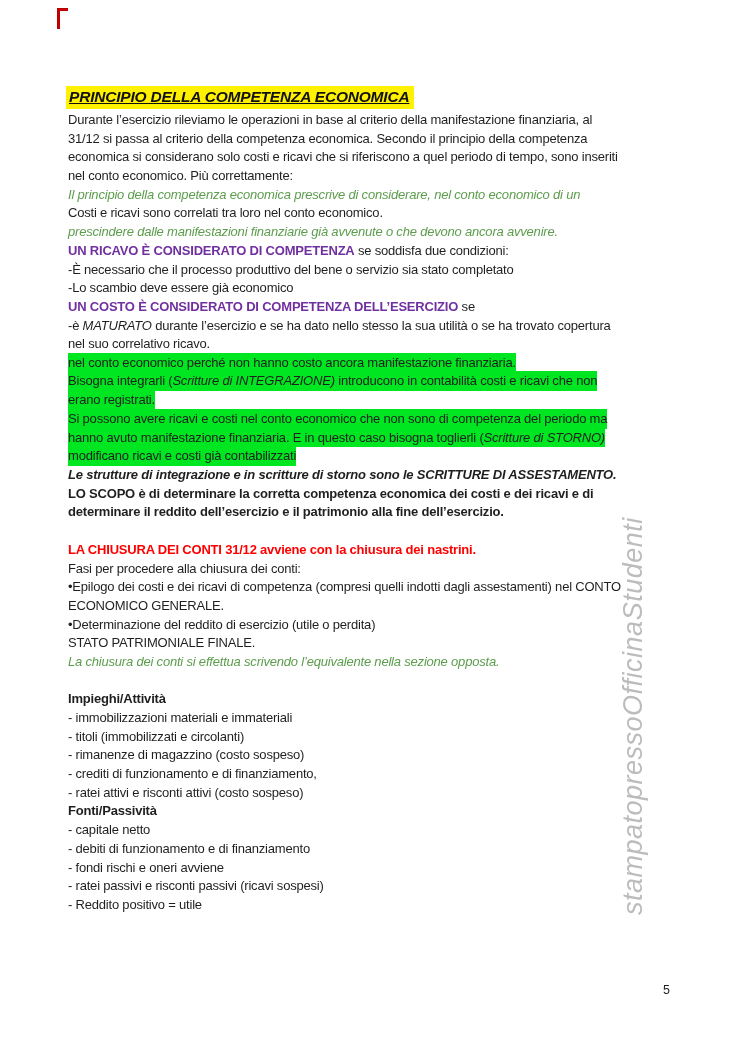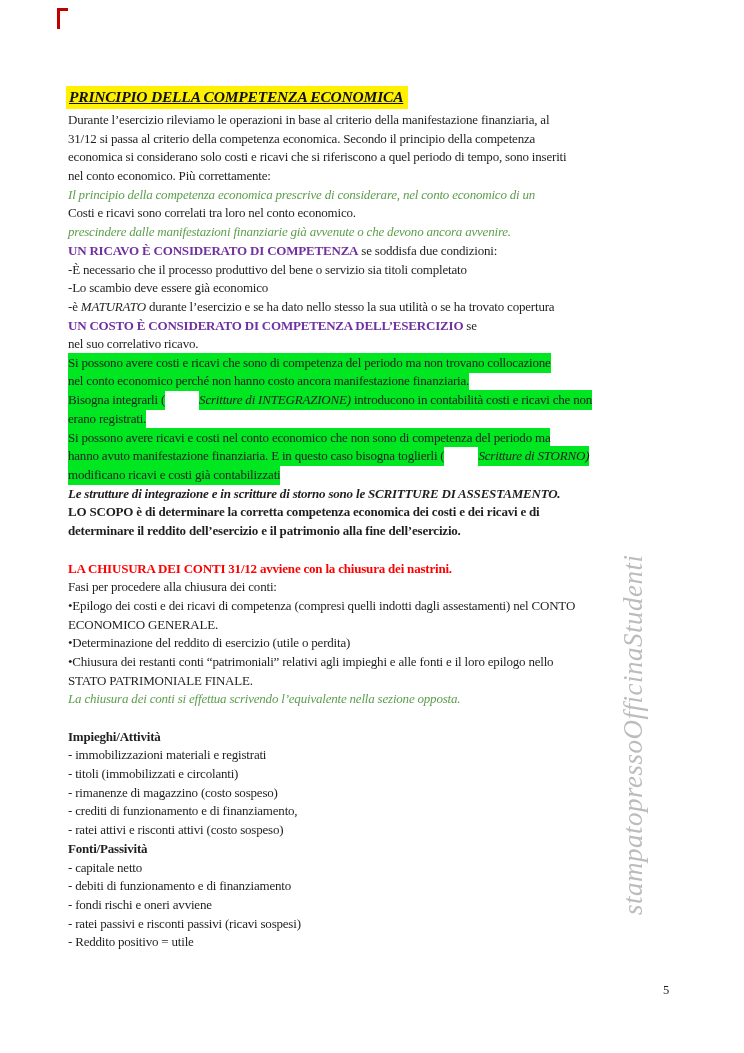--- a/index.html
+++ b/index.html
@@ -1,19 +1,19 @@
 <!DOCTYPE html>
 <html style="--text_black: #1f1f1f; --highlight_yellow: #fff100; --highlight_green: #00e620; --heading_purple: #7030a0; --heading_red: #ff0000; --text_green: #5c9d4d; --watermark_gray: #bcbcbc; --corner_mark_red: #c00000;"><head>
 <meta charset="utf-8">
 <style>
   html,body { margin:0; padding:0; background:#ffffff; }
   .page {
     position:relative; width:744px; height:1053px; background:#ffffff;
     overflow:hidden;
-    font-family:Liberation Serif, serif;
+    font-family:Liberation Sans, sans-serif;
     color:var(--text_black,#1f1f1f);
   }
   
   .corner-mark { position:absolute; left:57px; top:8px; width:11px; height:21px; }
   .corner-mark .v { position:absolute; left:0; top:0; width:3px; height:21px; background:var(--corner_mark_red,#c00000); }
   .corner-mark .h { position:absolute; left:0; top:0; width:11px; height:3px; background:var(--corner_mark_red,#c00000); }
 
   .title-line { position:absolute; left:66px; top:86px; }
   .title-hl {
     display:inline-block; background:var(--highlight_yellow,#fff100);
@@ -28,21 +28,21 @@
     font-size:13px; letter-spacing:-0.2px;
   }
   .s-n  { }
   .s-b  { font-weight:bold; }
   .s-i  { font-style:italic; }
   .s-bi { font-weight:bold; font-style:italic; }
   .s-gi { font-style:italic; color:var(--text_green,#5c9d4d); }
   .s-pb { font-weight:bold; color:var(--heading_purple,#7030a0); }
   .s-rb { font-weight:bold; color:var(--heading_red,#ff0000); }
   .s-hl { background:var(--highlight_green,#00e620); padding:2.2px 0 2.8px 0; }
-  .s-hli{ background:var(--highlight_green,#00e620); padding:2.2px 0 2.8px 0; font-style:italic;margin-left:34px; }
+  .s-hli{ background:var(--highlight_green,#00e620); padding:2.2px 0 2.8px 0; font-style:italic; }
 
   .watermark {
     position:absolute; left:618px; top:915px;
     transform:rotate(-90deg); transform-origin:left top;
     white-space:nowrap;
     font-size:27px; font-style:italic;
     color:var(--watermark_gray,#bcbcbc);
     letter-spacing:0.5px;
   }
   .page-number {
@@ -66,47 +66,45 @@
 
   <div class="doc-lines" id="doc-lines">
       <div class="line"><span class="s-n">Durante l’esercizio rileviamo le operazioni in base al criterio della manifestazione finanziaria, al</span></div>
       <div class="line"><span class="s-n">31/12 si passa al criterio della competenza economica. Secondo il principio della competenza</span></div>
       <div class="line"><span class="s-n">economica si considerano solo costi e ricavi che si riferiscono a quel periodo di tempo, sono inseriti</span></div>
       <div class="line"><span class="s-n">nel conto economico. Più correttamente:</span></div>
       <div class="line"><span class="s-gi">Il principio della competenza economica prescrive di considerare, nel conto economico di un</span></div>
       <div class="line"><span class="s-n">Costi e ricavi sono correlati tra loro nel conto economico.</span></div>
       <div class="line"><span class="s-gi">prescindere dalle manifestazioni finanziarie già avvenute o che devono ancora avvenire.</span></div>
       <div class="line"><span class="s-pb">UN RICAVO È CONSIDERATO DI COMPETENZA</span><span class="s-n"> se soddisfa due condizioni:</span></div>
-      <div class="line"><span class="s-n">-È necessario che il processo produttivo del bene o servizio sia titoli completato</span></div>
+      <div class="line"><span class="s-n">-È necessario che il processo produttivo del bene o servizio sia stato completato</span></div>
       <div class="line"><span class="s-n">-Lo scambio deve essere già economico</span></div>
+      <div class="line"><span class="s-pb">UN COSTO È CONSIDERATO DI COMPETENZA DELL’ESERCIZIO</span><span class="s-n"> se</span></div>
       <div class="line"><span class="s-n">-è </span><span class="s-i">MATURATO</span><span class="s-n"> durante l’esercizio e se ha dato nello stesso la sua utilità o se ha trovato copertura</span></div>
-      <div class="line"><span class="s-pb">UN COSTO È CONSIDERATO DI COMPETENZA DELL’ESERCIZIO</span><span class="s-n"> se</span></div>
       <div class="line"><span class="s-n">nel suo correlativo ricavo.</span></div>
-      <div class="line"><span class="s-hl">Si possono avere costi e ricavi che sono di competenza del periodo ma non trovano collocazione</span></div>
       <div class="line"><span class="s-hl">nel conto economico perché non hanno costo ancora manifestazione finanziaria.</span></div>
       <div class="line"><span class="s-hl">Bisogna integrarli (</span><span class="s-hli">Scritture di INTEGRAZIONE)</span><span class="s-hl"> introducono in contabilità costi e ricavi che non</span></div>
       <div class="line"><span class="s-hl">erano registrati.</span></div>
       <div class="line"><span class="s-hl">Si possono avere ricavi e costi nel conto economico che non sono di competenza del periodo ma</span></div>
       <div class="line"><span class="s-hl">hanno avuto manifestazione finanziaria. E in questo caso bisogna toglierli (</span><span class="s-hli">Scritture di STORNO)</span></div>
       <div class="line"><span class="s-hl">modificano ricavi e costi già contabilizzati</span></div>
       <div class="line"><span class="s-bi">Le strutture di integrazione e in scritture di storno sono le SCRITTURE DI ASSESTAMENTO.</span></div>
       <div class="line"><span class="s-b">LO SCOPO è di determinare la corretta competenza economica dei costi e dei ricavi e di</span></div>
       <div class="line"><span class="s-b">determinare il reddito dell’esercizio e il patrimonio alla fine dell’esercizio.</span></div>
       <div class="line"></div>
       <div class="line"><span class="s-rb">LA CHIUSURA DEI CONTI 31/12 avviene con la chiusura dei nastrini.</span></div>
       <div class="line"><span class="s-n">Fasi per procedere alla chiusura dei conti:</span></div>
       <div class="line"><span class="s-n">•Epilogo dei costi e dei ricavi di competenza (compresi quelli indotti dagli assestamenti) nel CONTO</span></div>
       <div class="line"><span class="s-n">ECONOMICO GENERALE.</span></div>
       <div class="line"><span class="s-n">•Determinazione del reddito di esercizio (utile o perdita)</span></div>
-      <div class="line"><span class="s-n">•Chiusura dei restanti conti “patrimoniali” relativi agli impieghi e alle fonti e il loro epilogo nello</span></div>
       <div class="line"><span class="s-n">STATO PATRIMONIALE FINALE.</span></div>
       <div class="line"><span class="s-gi">La chiusura dei conti si effettua scrivendo l’equivalente nella sezione opposta.</span></div>
       <div class="line"></div>
       <div class="line"><span class="s-b">Impieghi/Attività</span></div>
-      <div class="line"><span class="s-n">- immobilizzazioni materiali e registrati</span></div>
+      <div class="line"><span class="s-n">- immobilizzazioni materiali e immateriali</span></div>
       <div class="line"><span class="s-n">- titoli (immobilizzati e circolanti)</span></div>
       <div class="line"><span class="s-n">- rimanenze di magazzino (costo sospeso)</span></div>
       <div class="line"><span class="s-n">- crediti di funzionamento e di finanziamento,</span></div>
       <div class="line"><span class="s-n">- ratei attivi e risconti attivi (costo sospeso)</span></div>
       <div class="line"><span class="s-b">Fonti/Passività</span></div>
       <div class="line"><span class="s-n">- capitale netto</span></div>
       <div class="line"><span class="s-n">- debiti di funzionamento e di finanziamento</span></div>
       <div class="line"><span class="s-n">- fondi rischi e oneri avviene</span></div>
       <div class="line"><span class="s-n">- ratei passivi e risconti passivi (ricavi sospesi)</span></div>
       <div class="line"><span class="s-n">- Reddito positivo = utile</span></div>

